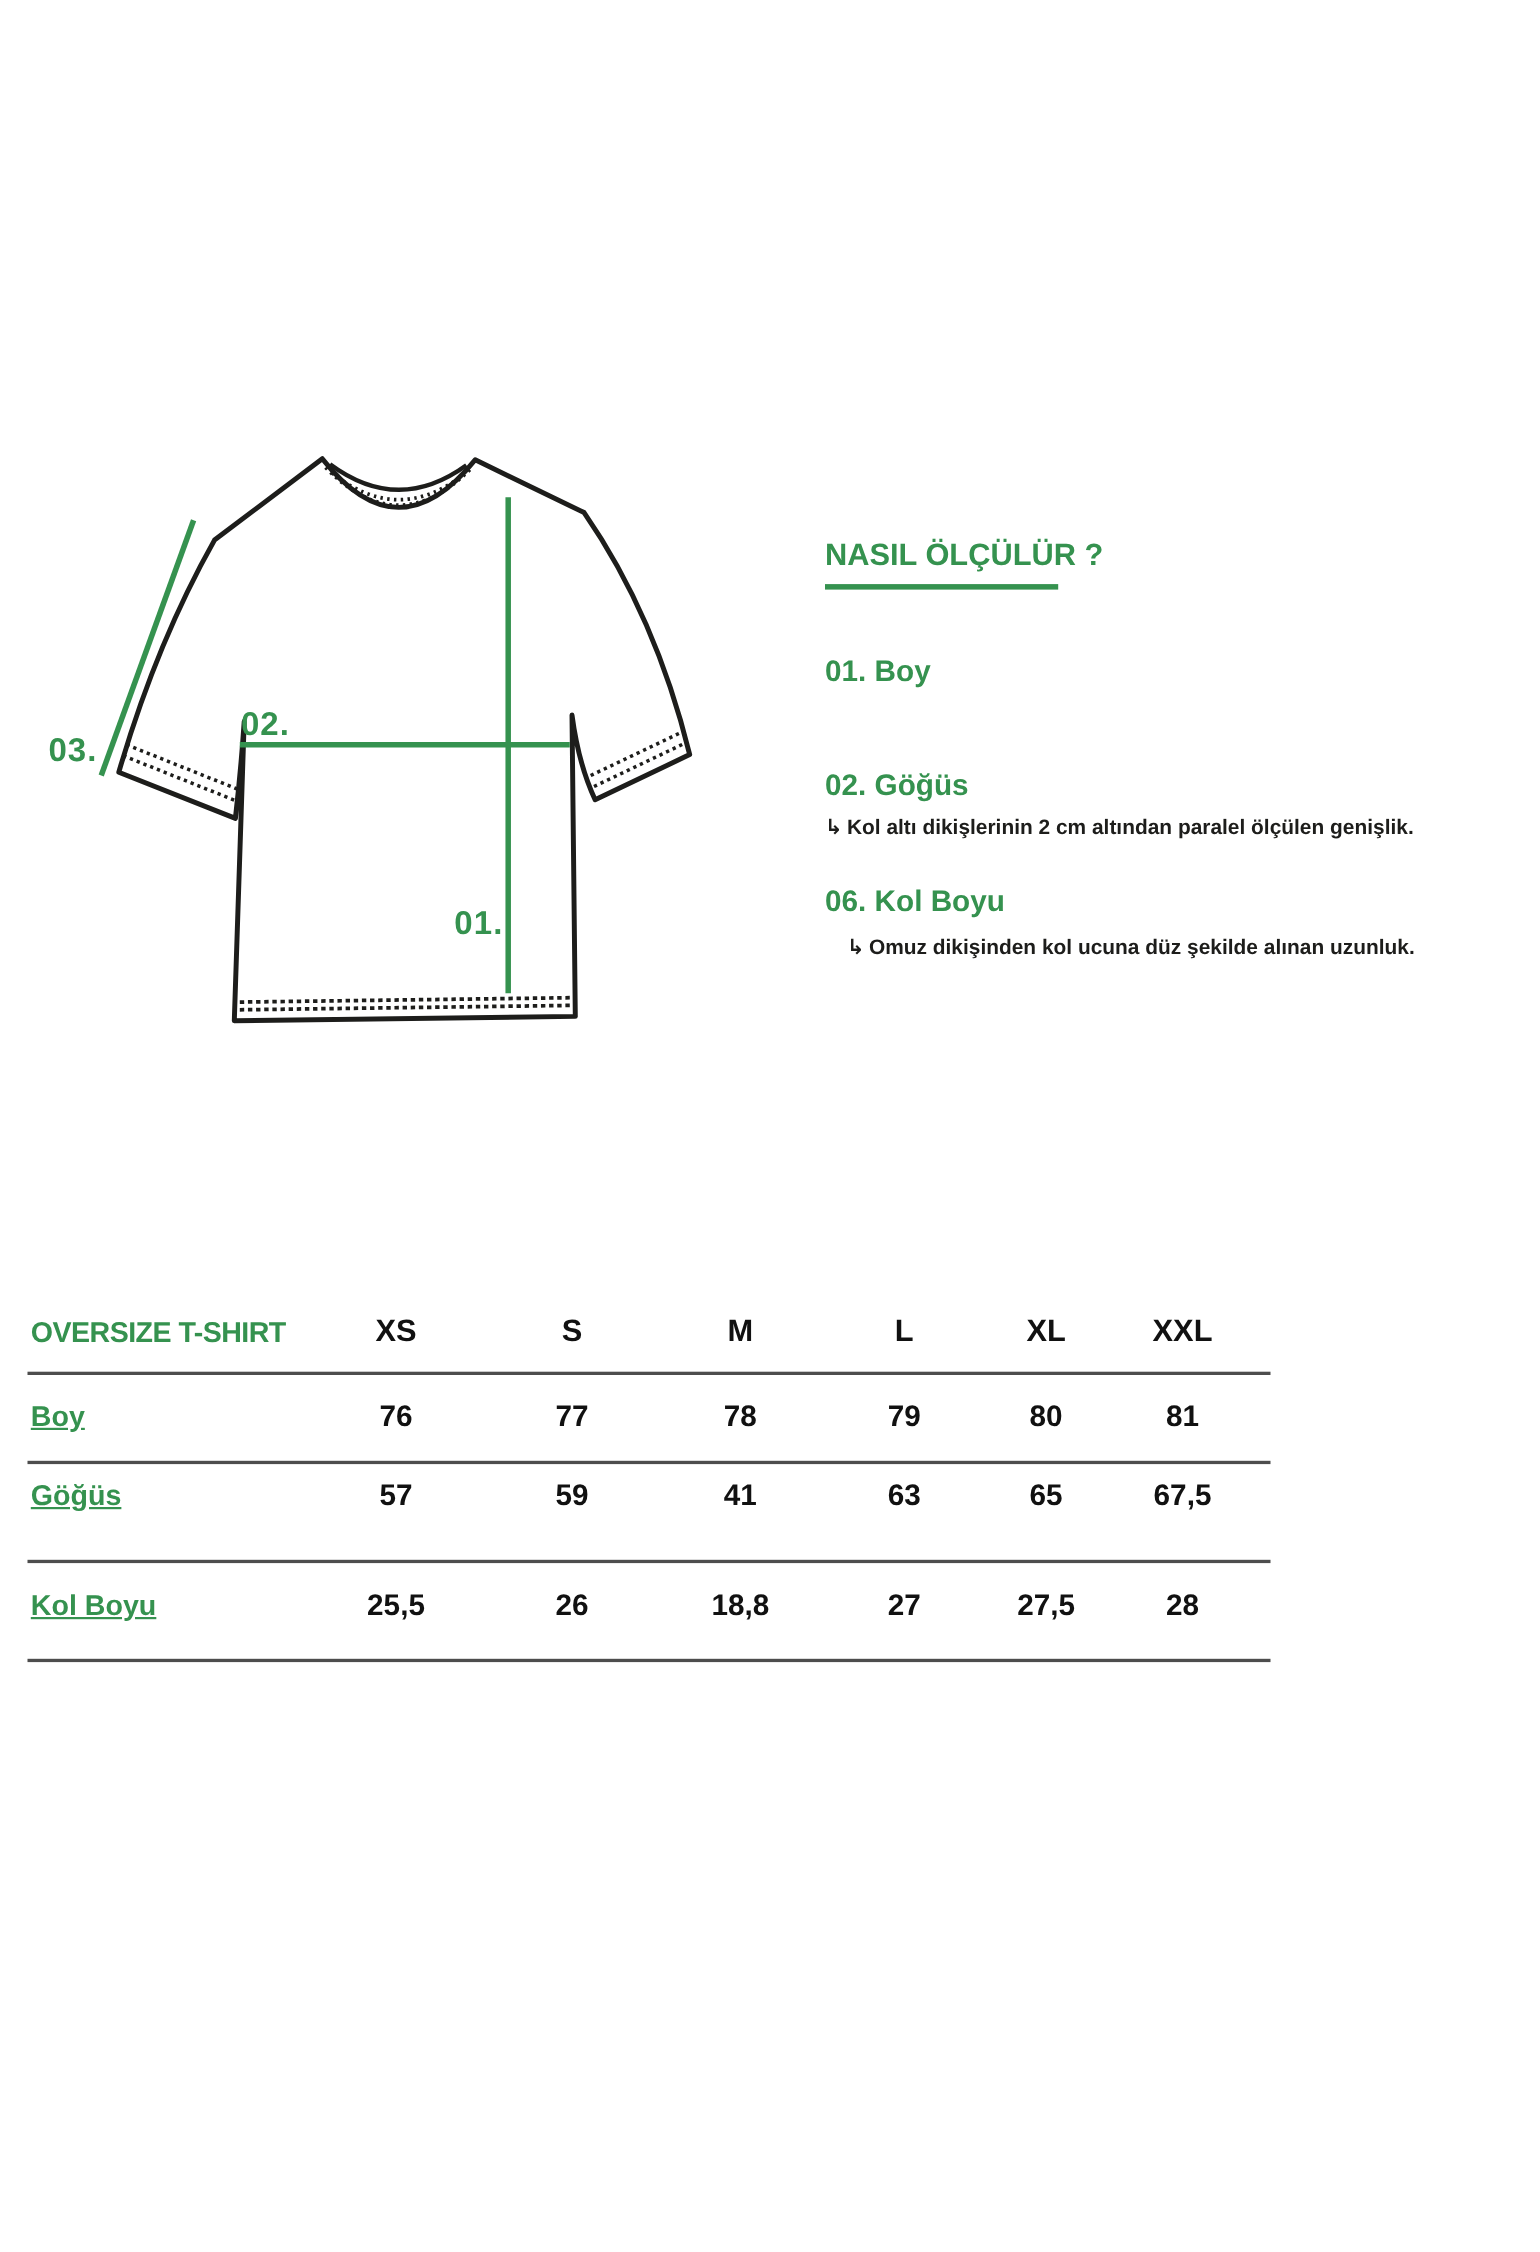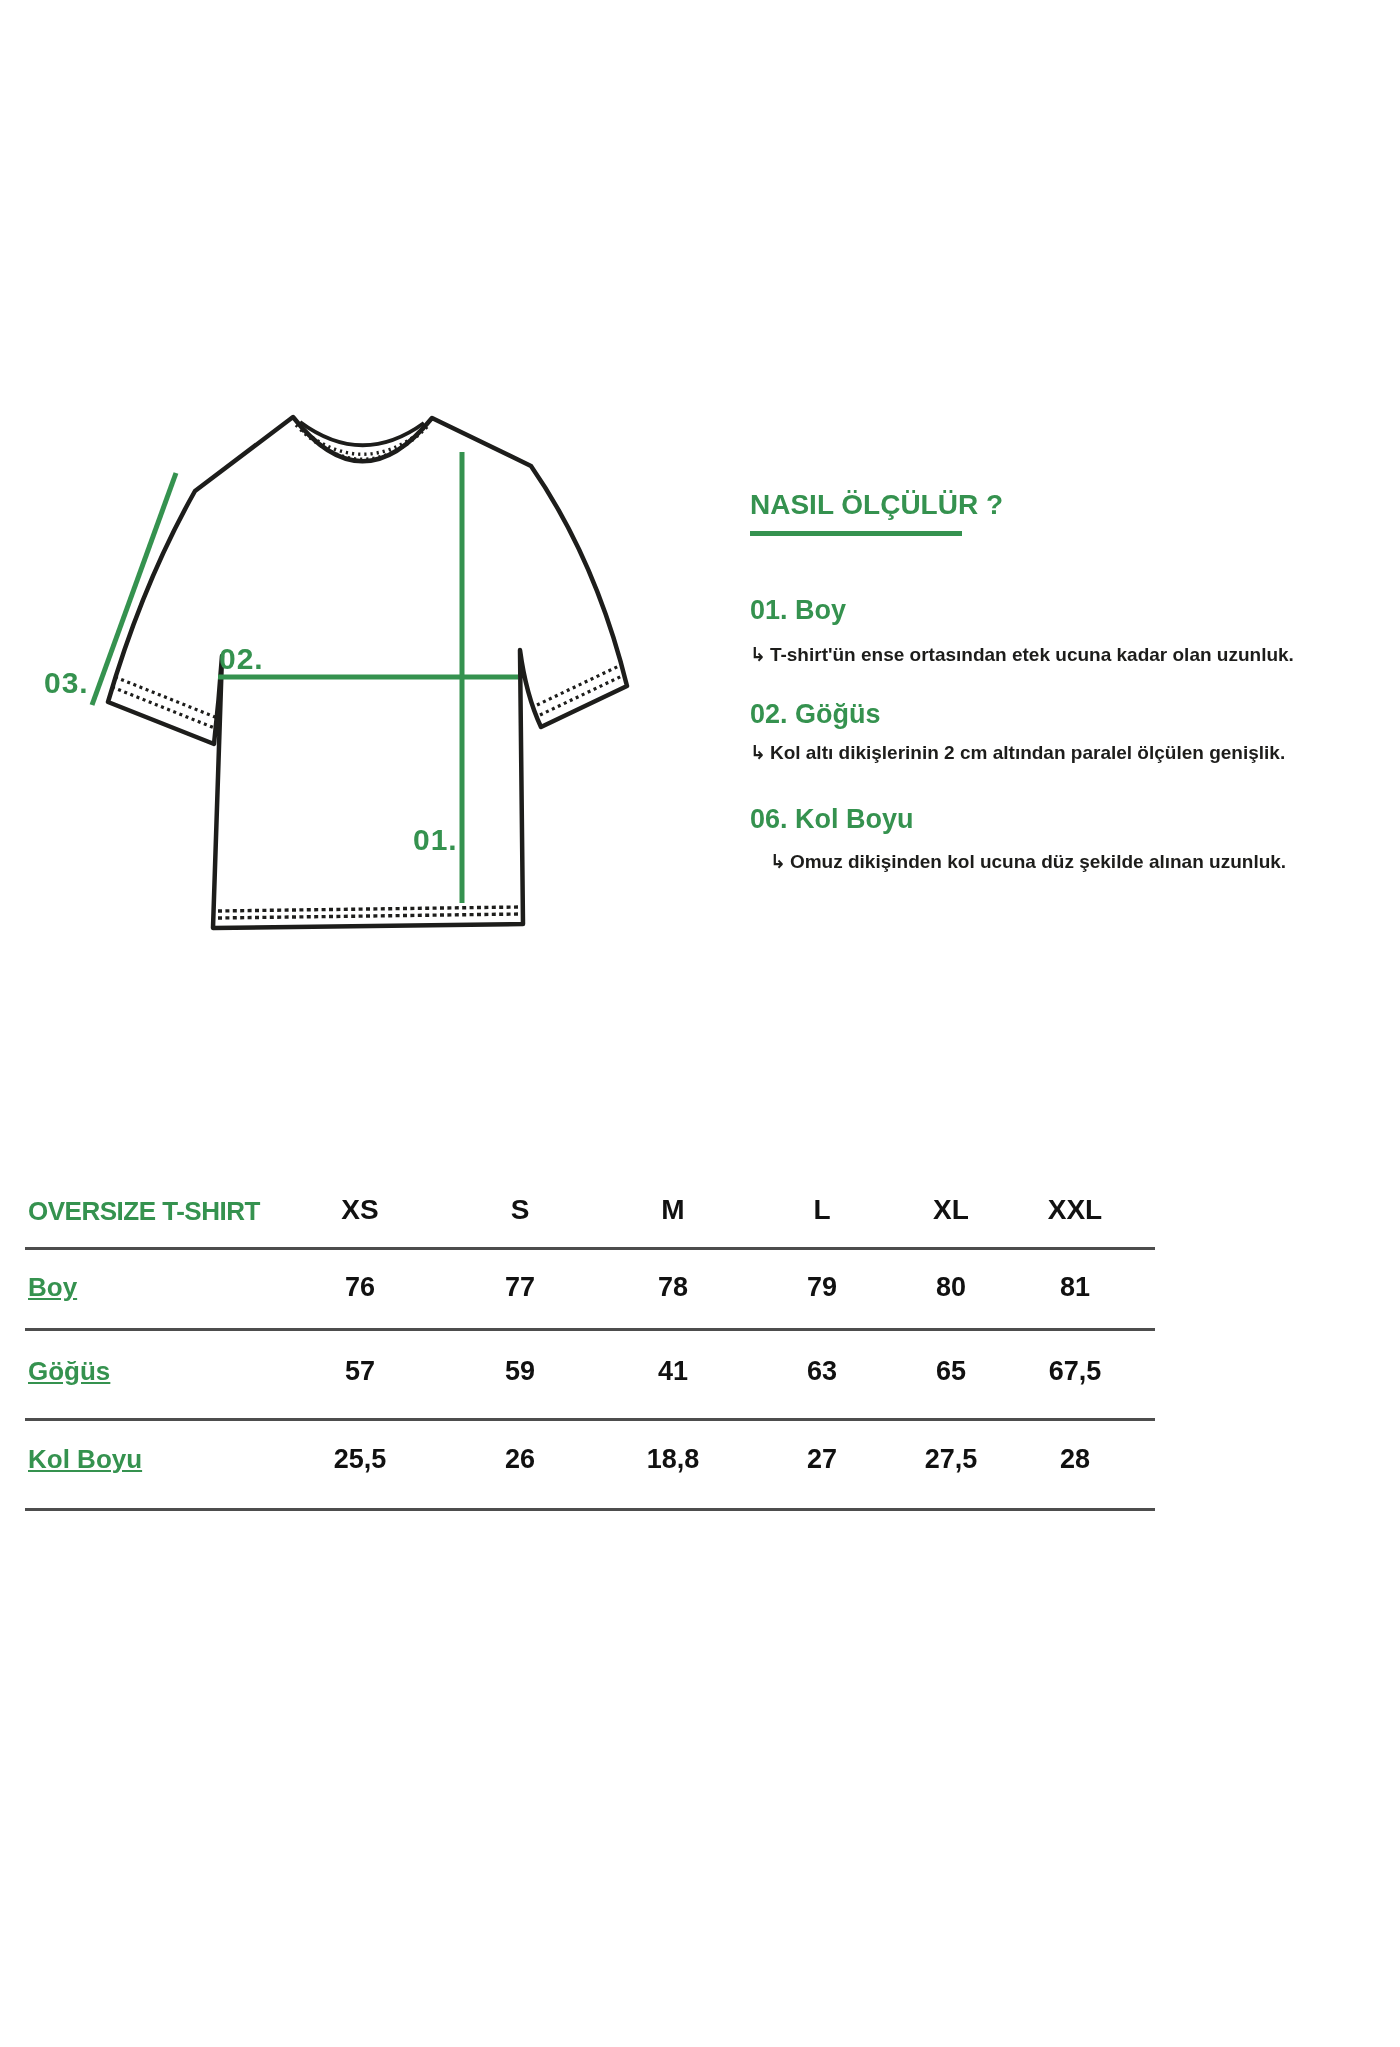--- a/index.html
+++ b/index.html
@@ -24,21 +24,21 @@
   .h3{top:806px;} .d3{top:851px;margin-left:20px;}
 
   
   .sizes-table{position:absolute;left:25px;top:1190px;width:1130px;height:330px;}
   .divider{position:absolute;left:0;width:1130px;height:3px;background:#4d4d4d;}
   .dv1{top:57px;} .dv2{top:138px;} .dv3{top:228px;} .dv4{top:318px;}
   .th-product{position:absolute;left:3px;top:8px;color:#35924f;font-weight:700;font-size:26px;line-height:1;letter-spacing:-0.5px;}
   .size-h{position:absolute;top:6px;transform:translateX(-50%);color:#111111;font-weight:700;font-size:28px;line-height:1;}
   .row-label{position:absolute;left:3px;color:#35924f;font-weight:700;font-size:26px;line-height:1;text-decoration:underline;}
   .val{position:absolute;transform:translateX(-50%);color:#111111;font-weight:700;font-size:27px;line-height:1;}
-  .r1{top:84px;} .r2{top:168px;} .r3{top:256px;}
+  .r1{top:84px;} .r2{top:156px;} .r3{top:256px;}
   .c0{left:335px;} .c1{left:495px;} .c2{left:648px;} .c3{left:797px;} .c4{left:926px;} .c5{left:1050px;}
 </style>
 </head>
 <body>
 
 <div class="page">
 
   <svg class="diagram-svg" viewBox="0 0 700 620">
 
     <path d="M 293,37
@@ -71,23 +71,20 @@
   </svg>
 
   <div class="measure-label lbl-01">01.</div>
   <div class="measure-label lbl-02">02.</div>
   <div class="measure-label lbl-03">03.</div>
 
   <div class="guide-title">NASIL ÖLÇÜLÜR ?</div>
   <div class="guide-underline"></div>
 
   <div class="sec-head h1">01. Boy</div>
-  <div class="sec-desc d1">
-    <span class="arrow">↳</span><span>T-shirt'ün ense ortasından etek ucuna kadar olan uzunluk.</span>
-  </div>
 
   <div class="sec-head h2">02. Göğüs</div>
   <div class="sec-desc d2">
     <span class="arrow">↳</span><span>Kol altı dikişlerinin 2 cm altından paralel ölçülen genişlik.</span>
   </div>
 
   <div class="sec-head h3">06. Kol Boyu</div>
   <div class="sec-desc d3">
     <span class="arrow">↳</span><span>Omuz dikişinden kol ucuna düz şekilde alınan uzunluk.</span>
   </div>

